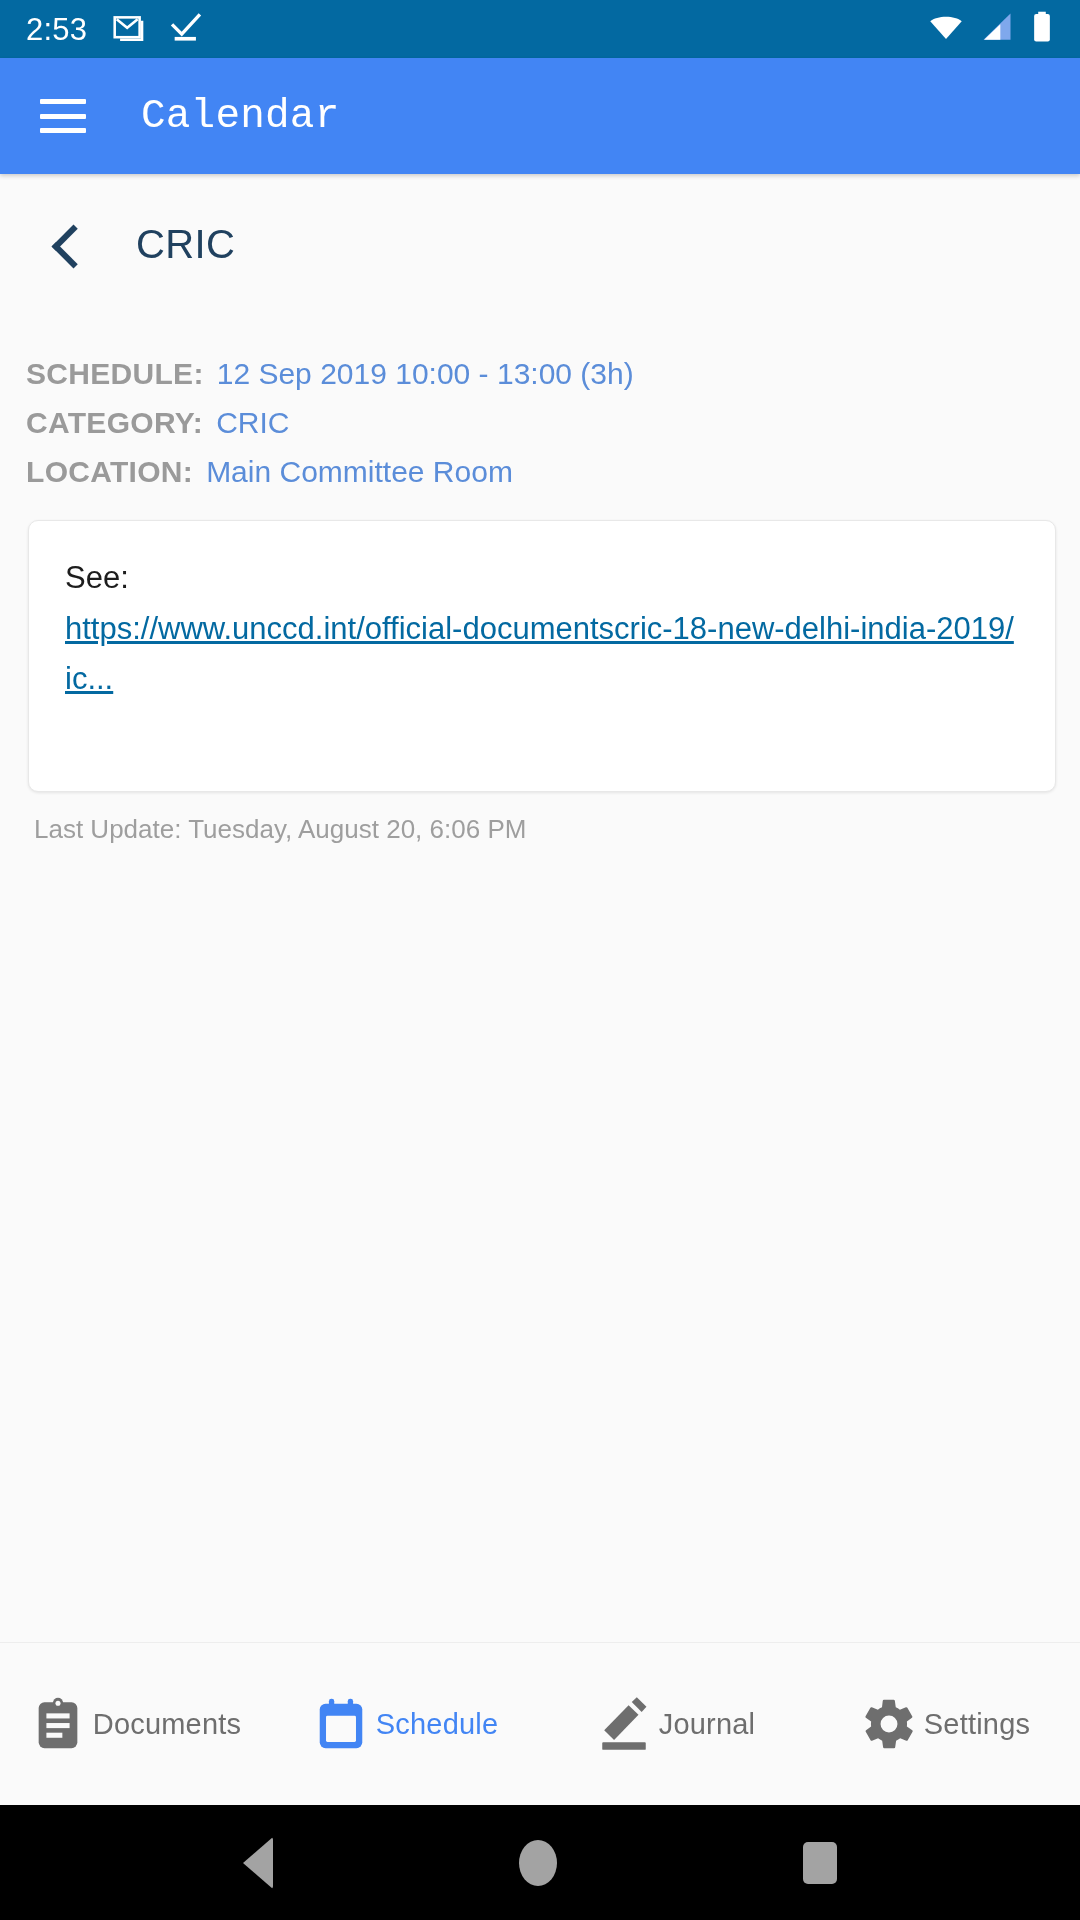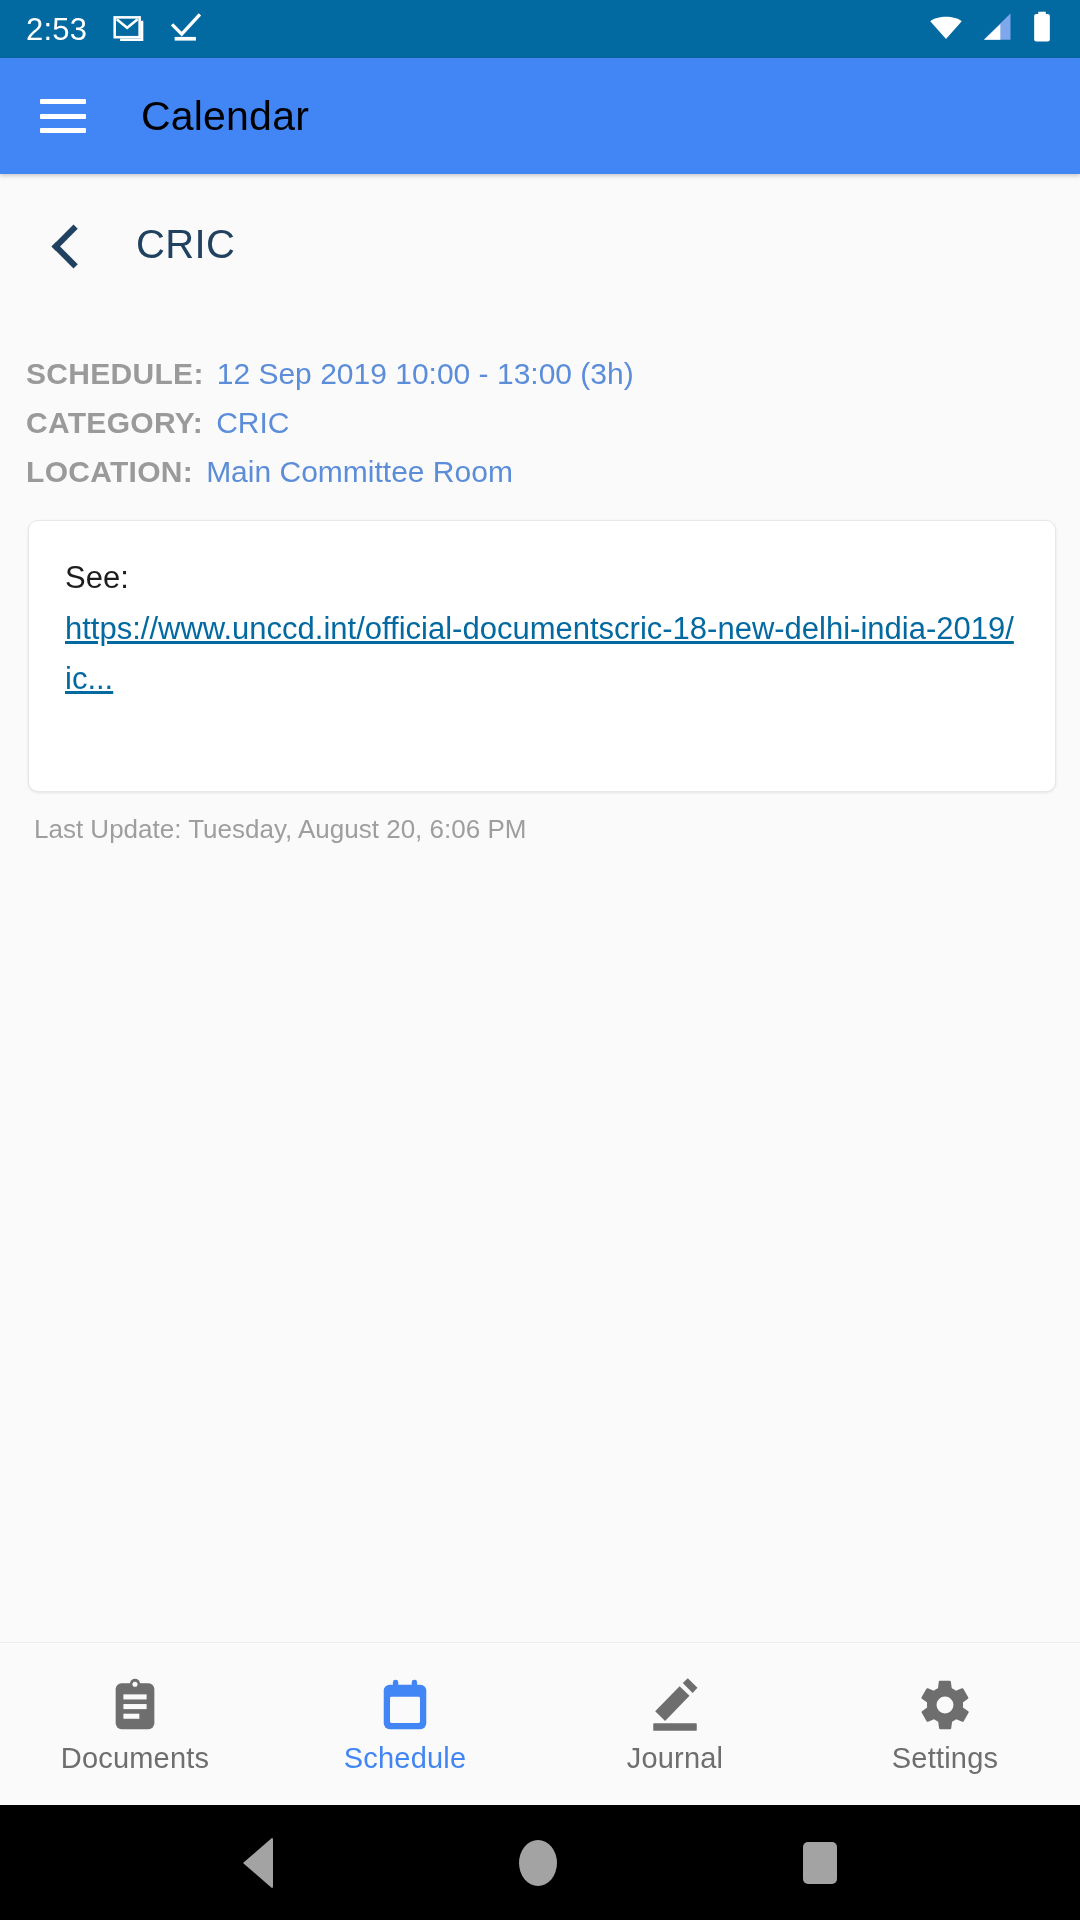--- a/index.html
+++ b/index.html
@@ -25,21 +25,21 @@
 
   
   .appbar {
     height:116px; flex:0 0 116px; background:#4285F4;
     display:flex; align-items:center; padding:0 40px;
     box-shadow:0 2px 4px rgba(0,0,0,0.18);
     position:relative; z-index:4;
   }
   .hamburger { width:46px; height:34px; display:flex; flex-direction:column; justify-content:space-between; cursor:pointer; }
   .hamburger span { display:block; height:5px; background:#ffffff; border-radius:1px; }
-  .appbar-title { color:#000000; font-size:41px; font-weight:400; margin-left:55px; letter-spacing:.2px; }
+  .appbar-title { color:#ffffff; font-size:41px; font-weight:400; margin-left:55px; letter-spacing:.2px;font-family:Liberation Mono, monospace; }
 
   
   .content { flex:1 1 auto; background:#FAFAFA; position:relative; overflow:hidden; }
 
   .subheader { display:flex; align-items:center; padding:48px 0 0 40px; }
   .back-chevron { width:34px; height:34px; position:relative; cursor:pointer; flex:0 0 auto; margin-left:10px;}
   .back-chevron::before {
     content:""; position:absolute; left:8px; top:3px;
     width:25px; height:25px;
     border-left:6px solid #20415F; border-bottom:6px solid #20415F;
@@ -68,21 +68,21 @@
   }
 
   .lastupdate { font-size:26px; color:#9E9E9E; padding:22px 0 0 34px; }
 
   
   .bottomnav {
     flex:0 0 163px; height:163px; background:#FAFAFA;
     border-top:1px solid #EDEDED;
     display:flex; align-items:center;
   }
-  .navitem { flex:1 1 0; display:flex; flex-direction:column; align-items:center; justify-content:center; cursor:pointer; gap:6px; }
+  .navitem { flex:1 1 0; display:flex; flex-direction:row; align-items:center; justify-content:center; cursor:pointer; gap:6px; }
   .navicon { height:62px; display:flex; align-items:center; justify-content:center; }
   .navlabel { font-size:29px; color:#6E6E6E; letter-spacing:.2px; }
   .navitem.active .navlabel { color:#4285F4; }
 
   
   .androidnav {
     flex:0 0 115px; height:115px; background:#000000;
     display:flex; align-items:center; justify-content:space-around;
     padding:0 120px;
   }

